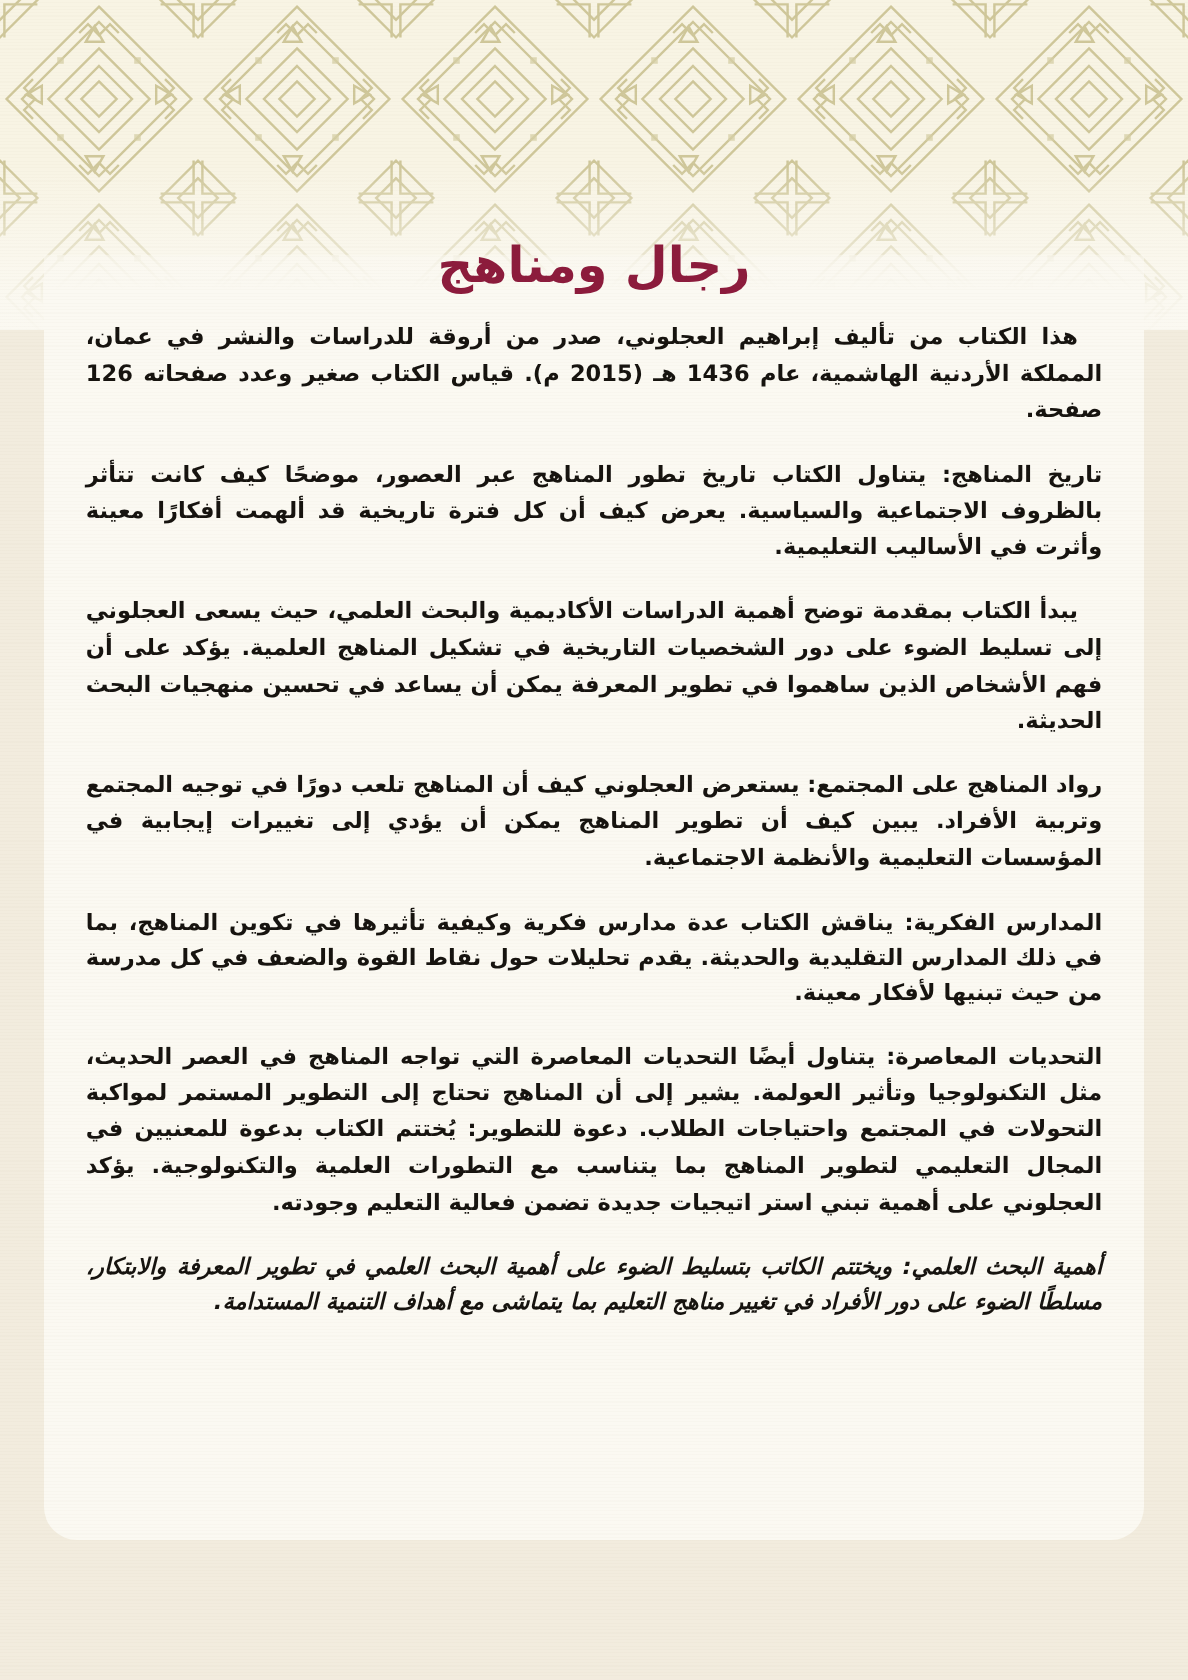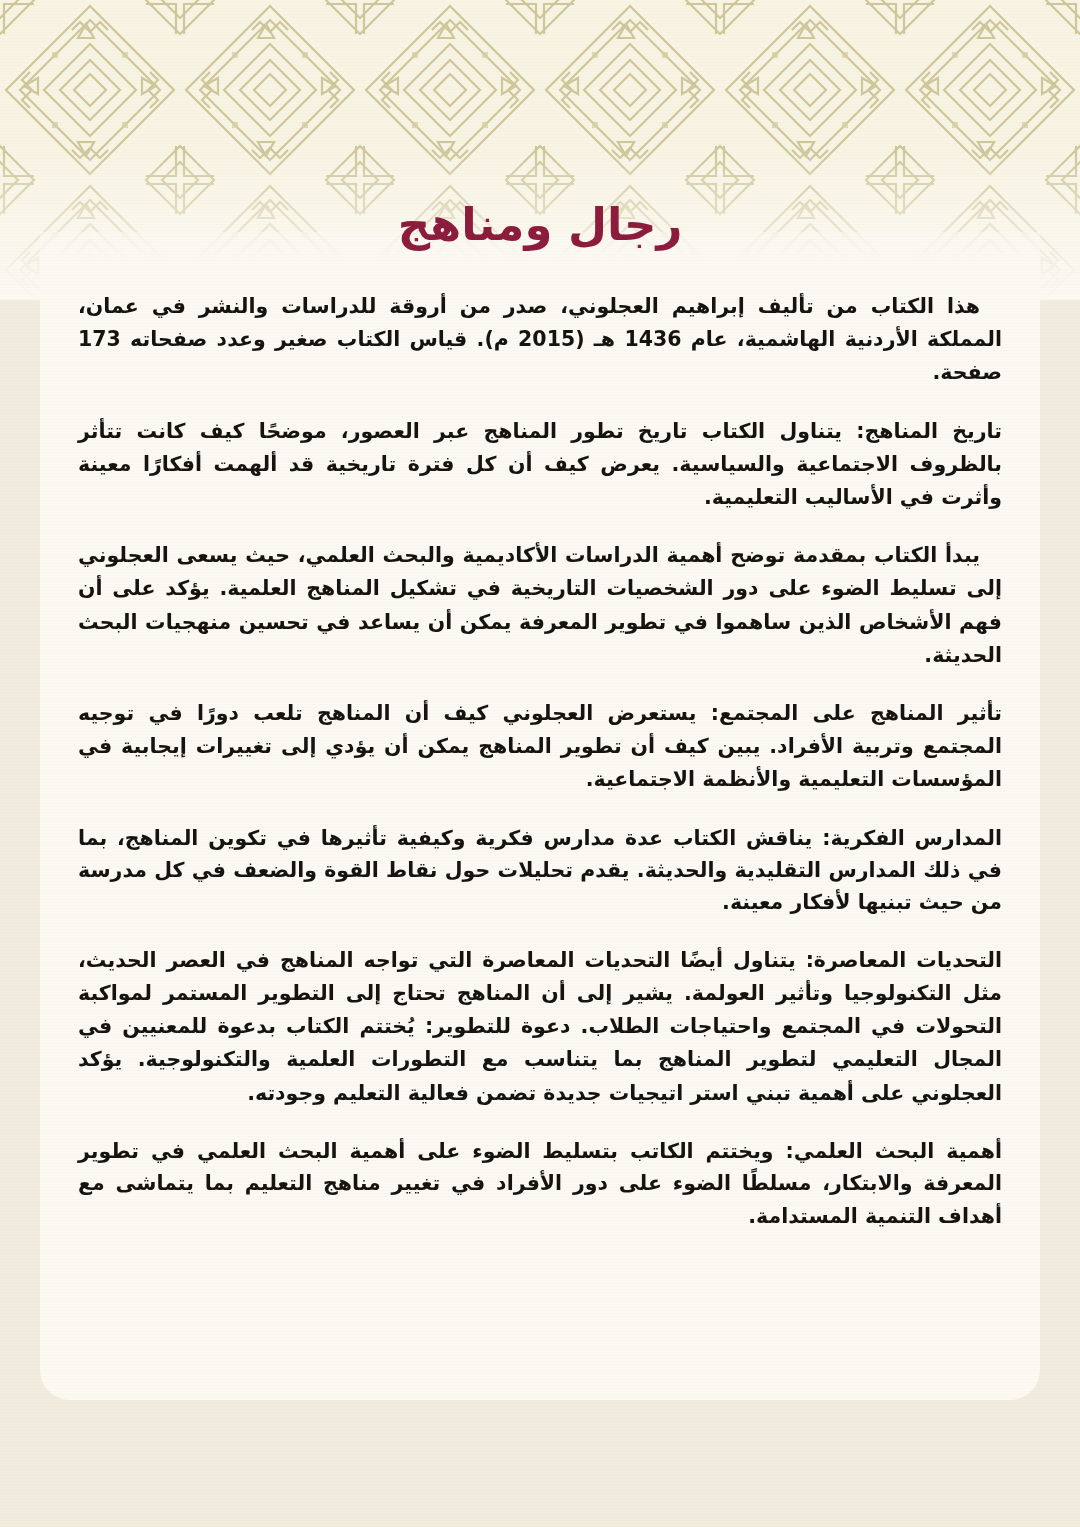--- a/index.html
+++ b/index.html
@@ -53,21 +53,21 @@
                 rgba(251,249,242,0.55) 45%,
                 rgba(251,249,242,0.92) 78%,
                 rgba(251,249,242,1) 100%);
     pointer-events: none;
   }
 
   
   .title-wrap {
     position: absolute;
     left: 0;
-    top: 168px;
+    top: 184px;
     width: 1080px;
     text-align: center;
     z-index: 5;
   }
   .doc-title {
     display: inline-block;
     font-family: "DejaVu Sans", "Liberation Sans", sans-serif;
     font-size: 45px;
     font-weight: bold;
     color: #8C1B3C;
@@ -106,21 +106,21 @@
     text-align-last: right;
     color: #16130F;
     font-family: "DejaVu Sans", "Liberation Sans", sans-serif;
     font-size: 20.5px;
     font-weight: bold;
     line-height: 1.62;
     margin: 0 0 25px 0;
     text-indent: 0;
     word-spacing: 0px;
   }
-  .body-text:last-child { margin-bottom: 12px; }
+  .body-text:last-child { margin-bottom: 12px; font-style: italic; }
   .body-text.indent { text-indent: 22px; }
   .body-text.tight { line-height: 1.58; }
 
   
   .grain {
     position: absolute;
     inset: 0;
     pointer-events: none;
     z-index: 9;
     opacity: 0.035;
@@ -186,28 +186,28 @@
     <div class="band-fade"></div>
   </div>
 
   <div class="title-wrap">
     <h1 class="doc-title">رجال ومناهج</h1>
   </div>
 
   <div class="content-card">
     <div class="card-top-blend"></div>
 
-    <p class="body-text indent">هذا الكتاب من تأليف إبراهيم العجلوني، صدر من أروقة للدراسات والنشر في عمان، المملكة الأردنية الهاشمية، عام 1436 هـ (2015 م). قياس الكتاب صغير وعدد صفحاته 173 صفحة.</p>
+    <p class="body-text indent">هذا الكتاب من تأليف إبراهيم العجلوني، صدر من أروقة للدراسات والنشر في عمان، المملكة الأردنية الهاشمية، عام 1436 هـ (2015 م). قياس الكتاب صغير وعدد صفحاته 126 صفحة.</p>
 
     <p class="body-text">تاريخ المناهج: يتناول الكتاب تاريخ تطور المناهج عبر العصور، موضحًا كيف كانت تتأثر بالظروف الاجتماعية والسياسية. يعرض كيف أن كل فترة تاريخية قد ألهمت أفكارًا معينة وأثرت في الأساليب التعليمية.</p>
 
     <p class="body-text indent">يبدأ الكتاب بمقدمة توضح أهمية الدراسات الأكاديمية والبحث العلمي، حيث يسعى العجلوني إلى تسليط الضوء على دور الشخصيات التاريخية في تشكيل المناهج العلمية. يؤكد على أن فهم الأشخاص الذين ساهموا في تطوير المعرفة يمكن أن يساعد في تحسين منهجيات البحث الحديثة.</p>
 
 
-    <p class="body-text">تأثير المناهج على المجتمع: يستعرض العجلوني كيف أن المناهج تلعب دورًا في توجيه المجتمع وتربية الأفراد. يبين كيف أن تطوير المناهج يمكن أن يؤدي إلى تغييرات إيجابية في المؤسسات التعليمية والأنظمة الاجتماعية.</p>
+    <p class="body-text">رواد المناهج على المجتمع: يستعرض العجلوني كيف أن المناهج تلعب دورًا في توجيه المجتمع وتربية الأفراد. يبين كيف أن تطوير المناهج يمكن أن يؤدي إلى تغييرات إيجابية في المؤسسات التعليمية والأنظمة الاجتماعية.</p>
 
     <p class="body-text tight">المدارس الفكرية: يناقش الكتاب عدة مدارس فكرية وكيفية تأثيرها في تكوين المناهج، بما في ذلك المدارس التقليدية والحديثة. يقدم تحليلات حول نقاط القوة والضعف في كل مدرسة من حيث تبنيها لأفكار معينة.</p>
 
     <p class="body-text">التحديات المعاصرة: يتناول أيضًا التحديات المعاصرة التي تواجه المناهج في العصر الحديث، مثل التكنولوجيا وتأثير العولمة. يشير إلى أن المناهج تحتاج إلى التطوير المستمر لمواكبة التحولات في المجتمع واحتياجات الطلاب. دعوة للتطوير: يُختتم الكتاب بدعوة للمعنيين في المجال التعليمي لتطوير المناهج بما يتناسب مع التطورات العلمية والتكنولوجية. يؤكد العجلوني على أهمية تبني استر اتيجيات جديدة تضمن فعالية التعليم وجودته.</p>
 
     <p class="body-text tight">أهمية البحث العلمي: ويختتم الكاتب بتسليط الضوء على أهمية البحث العلمي في تطوير المعرفة والابتكار، مسلطًا الضوء على دور الأفراد في تغيير مناهج التعليم بما يتماشى مع أهداف التنمية المستدامة.</p>
   </div>
 
   <div class="grain"></div>
 </div>

